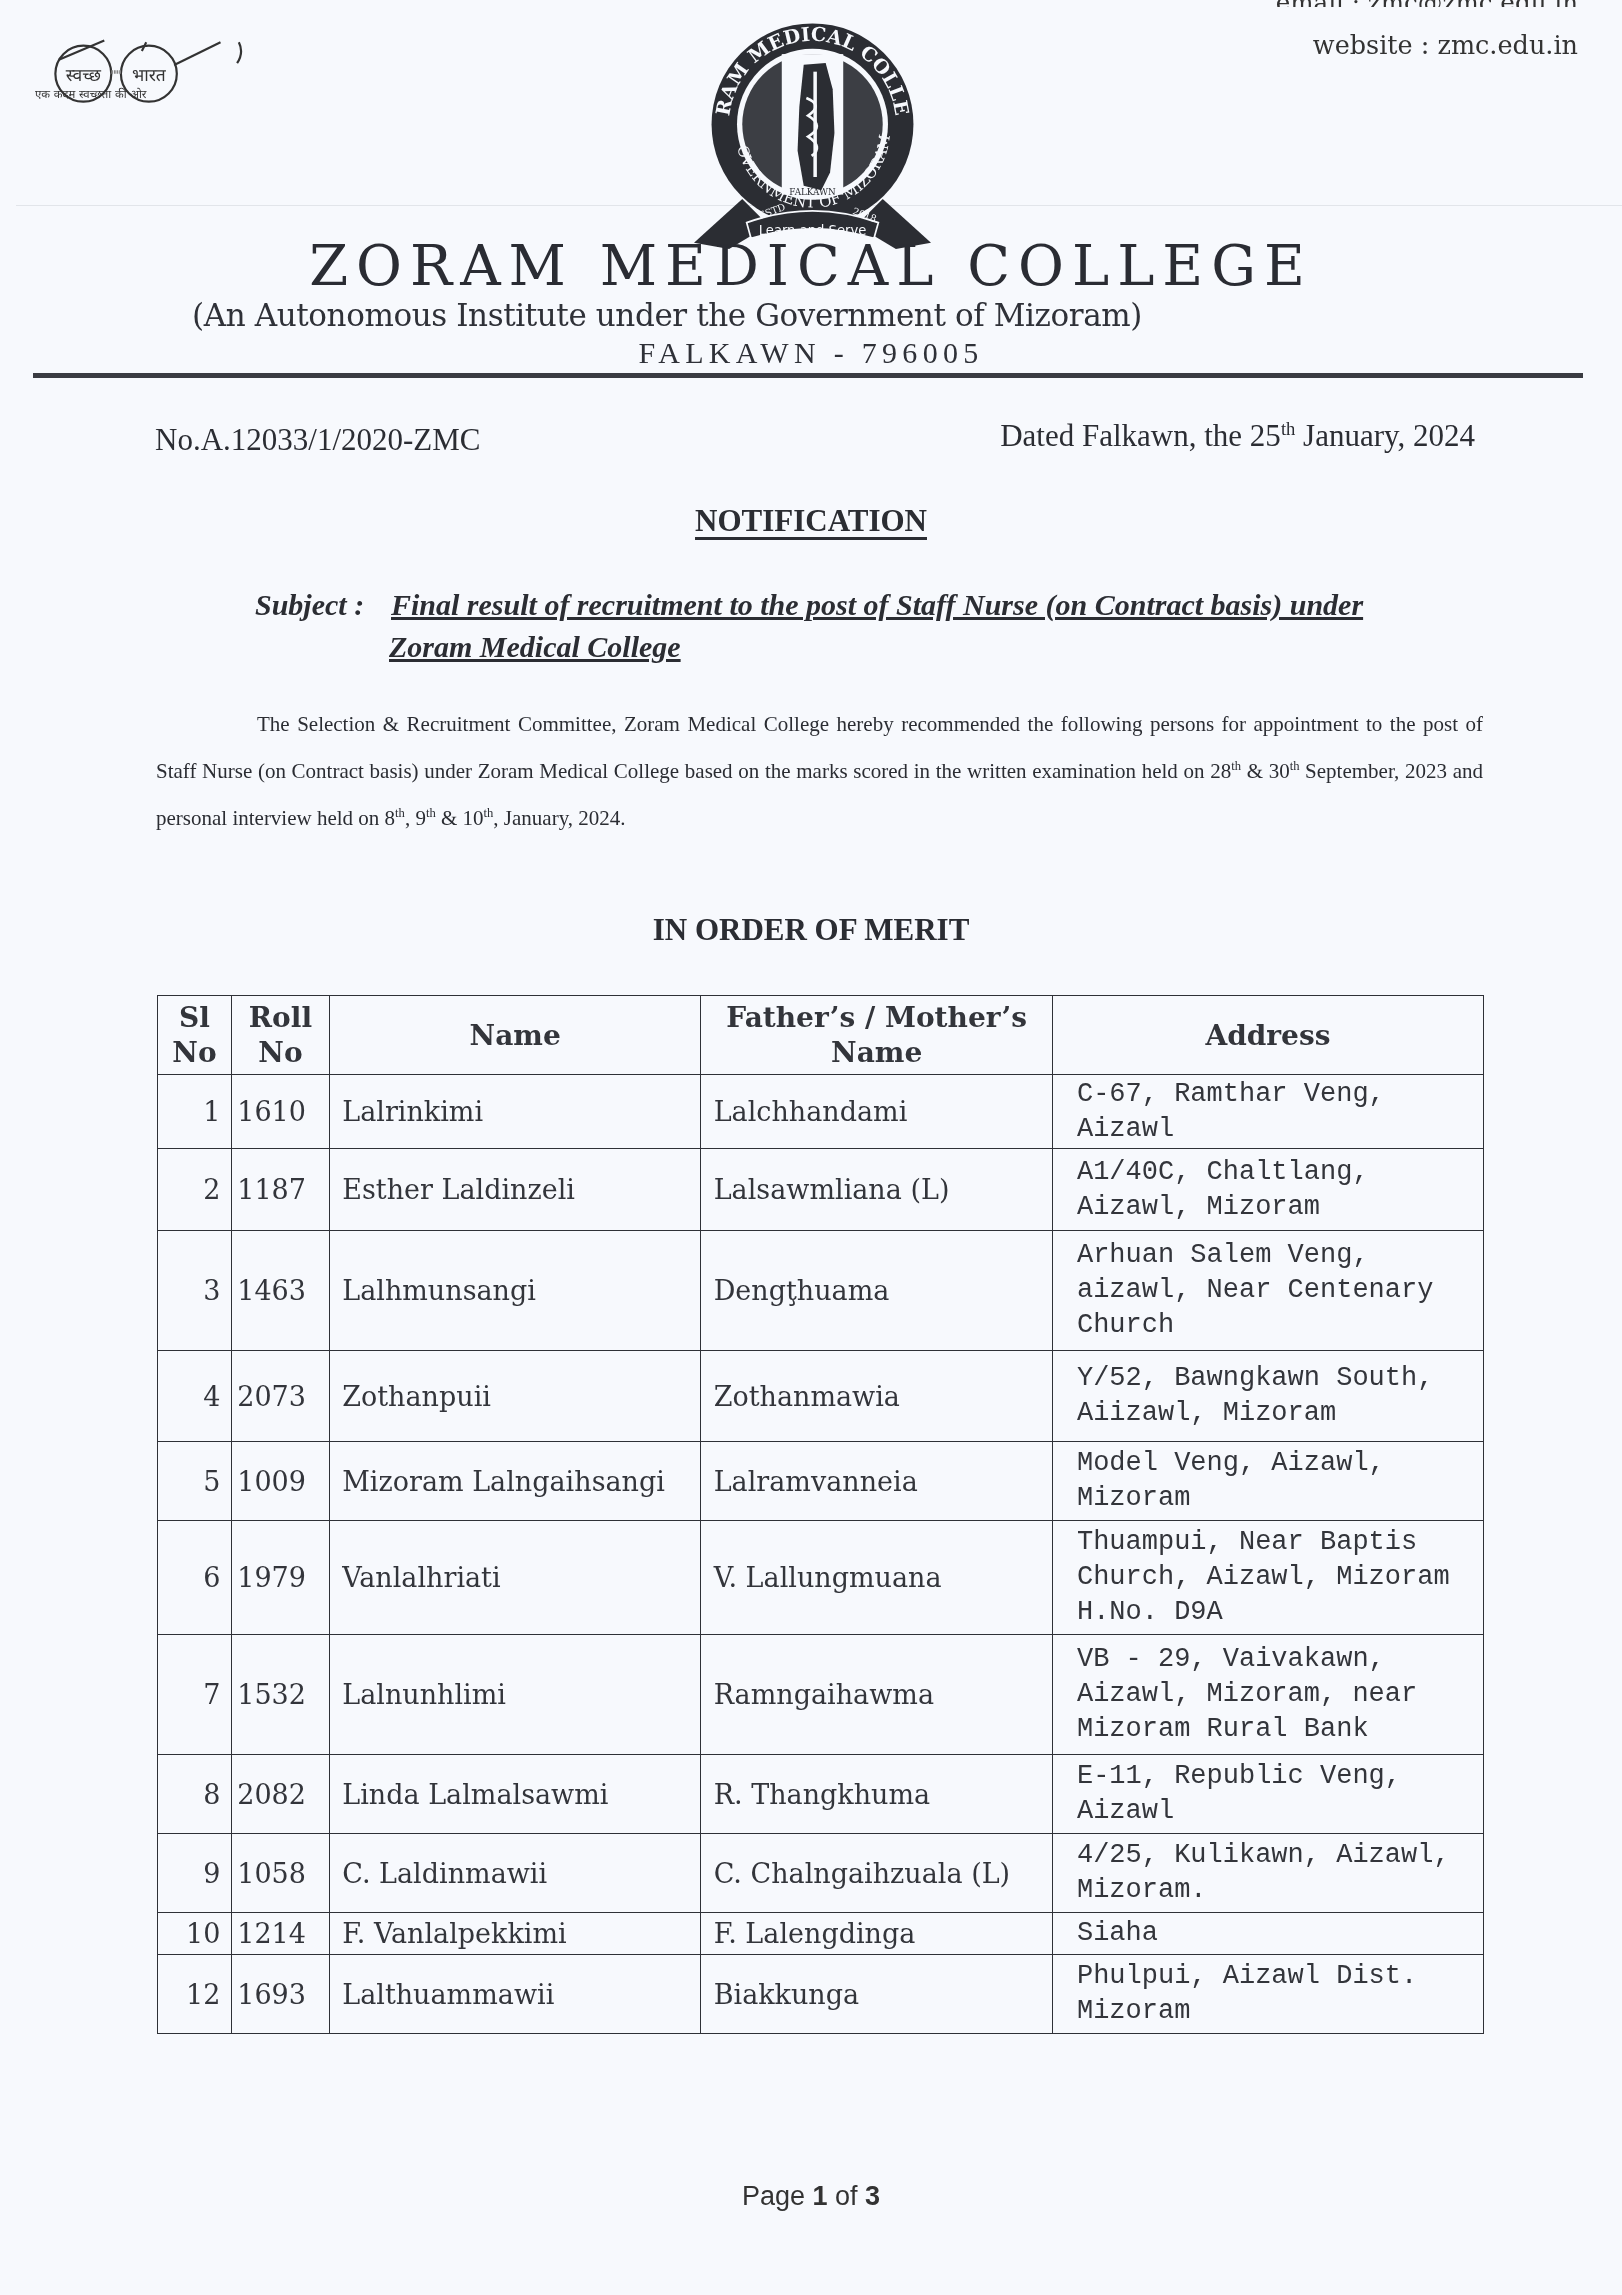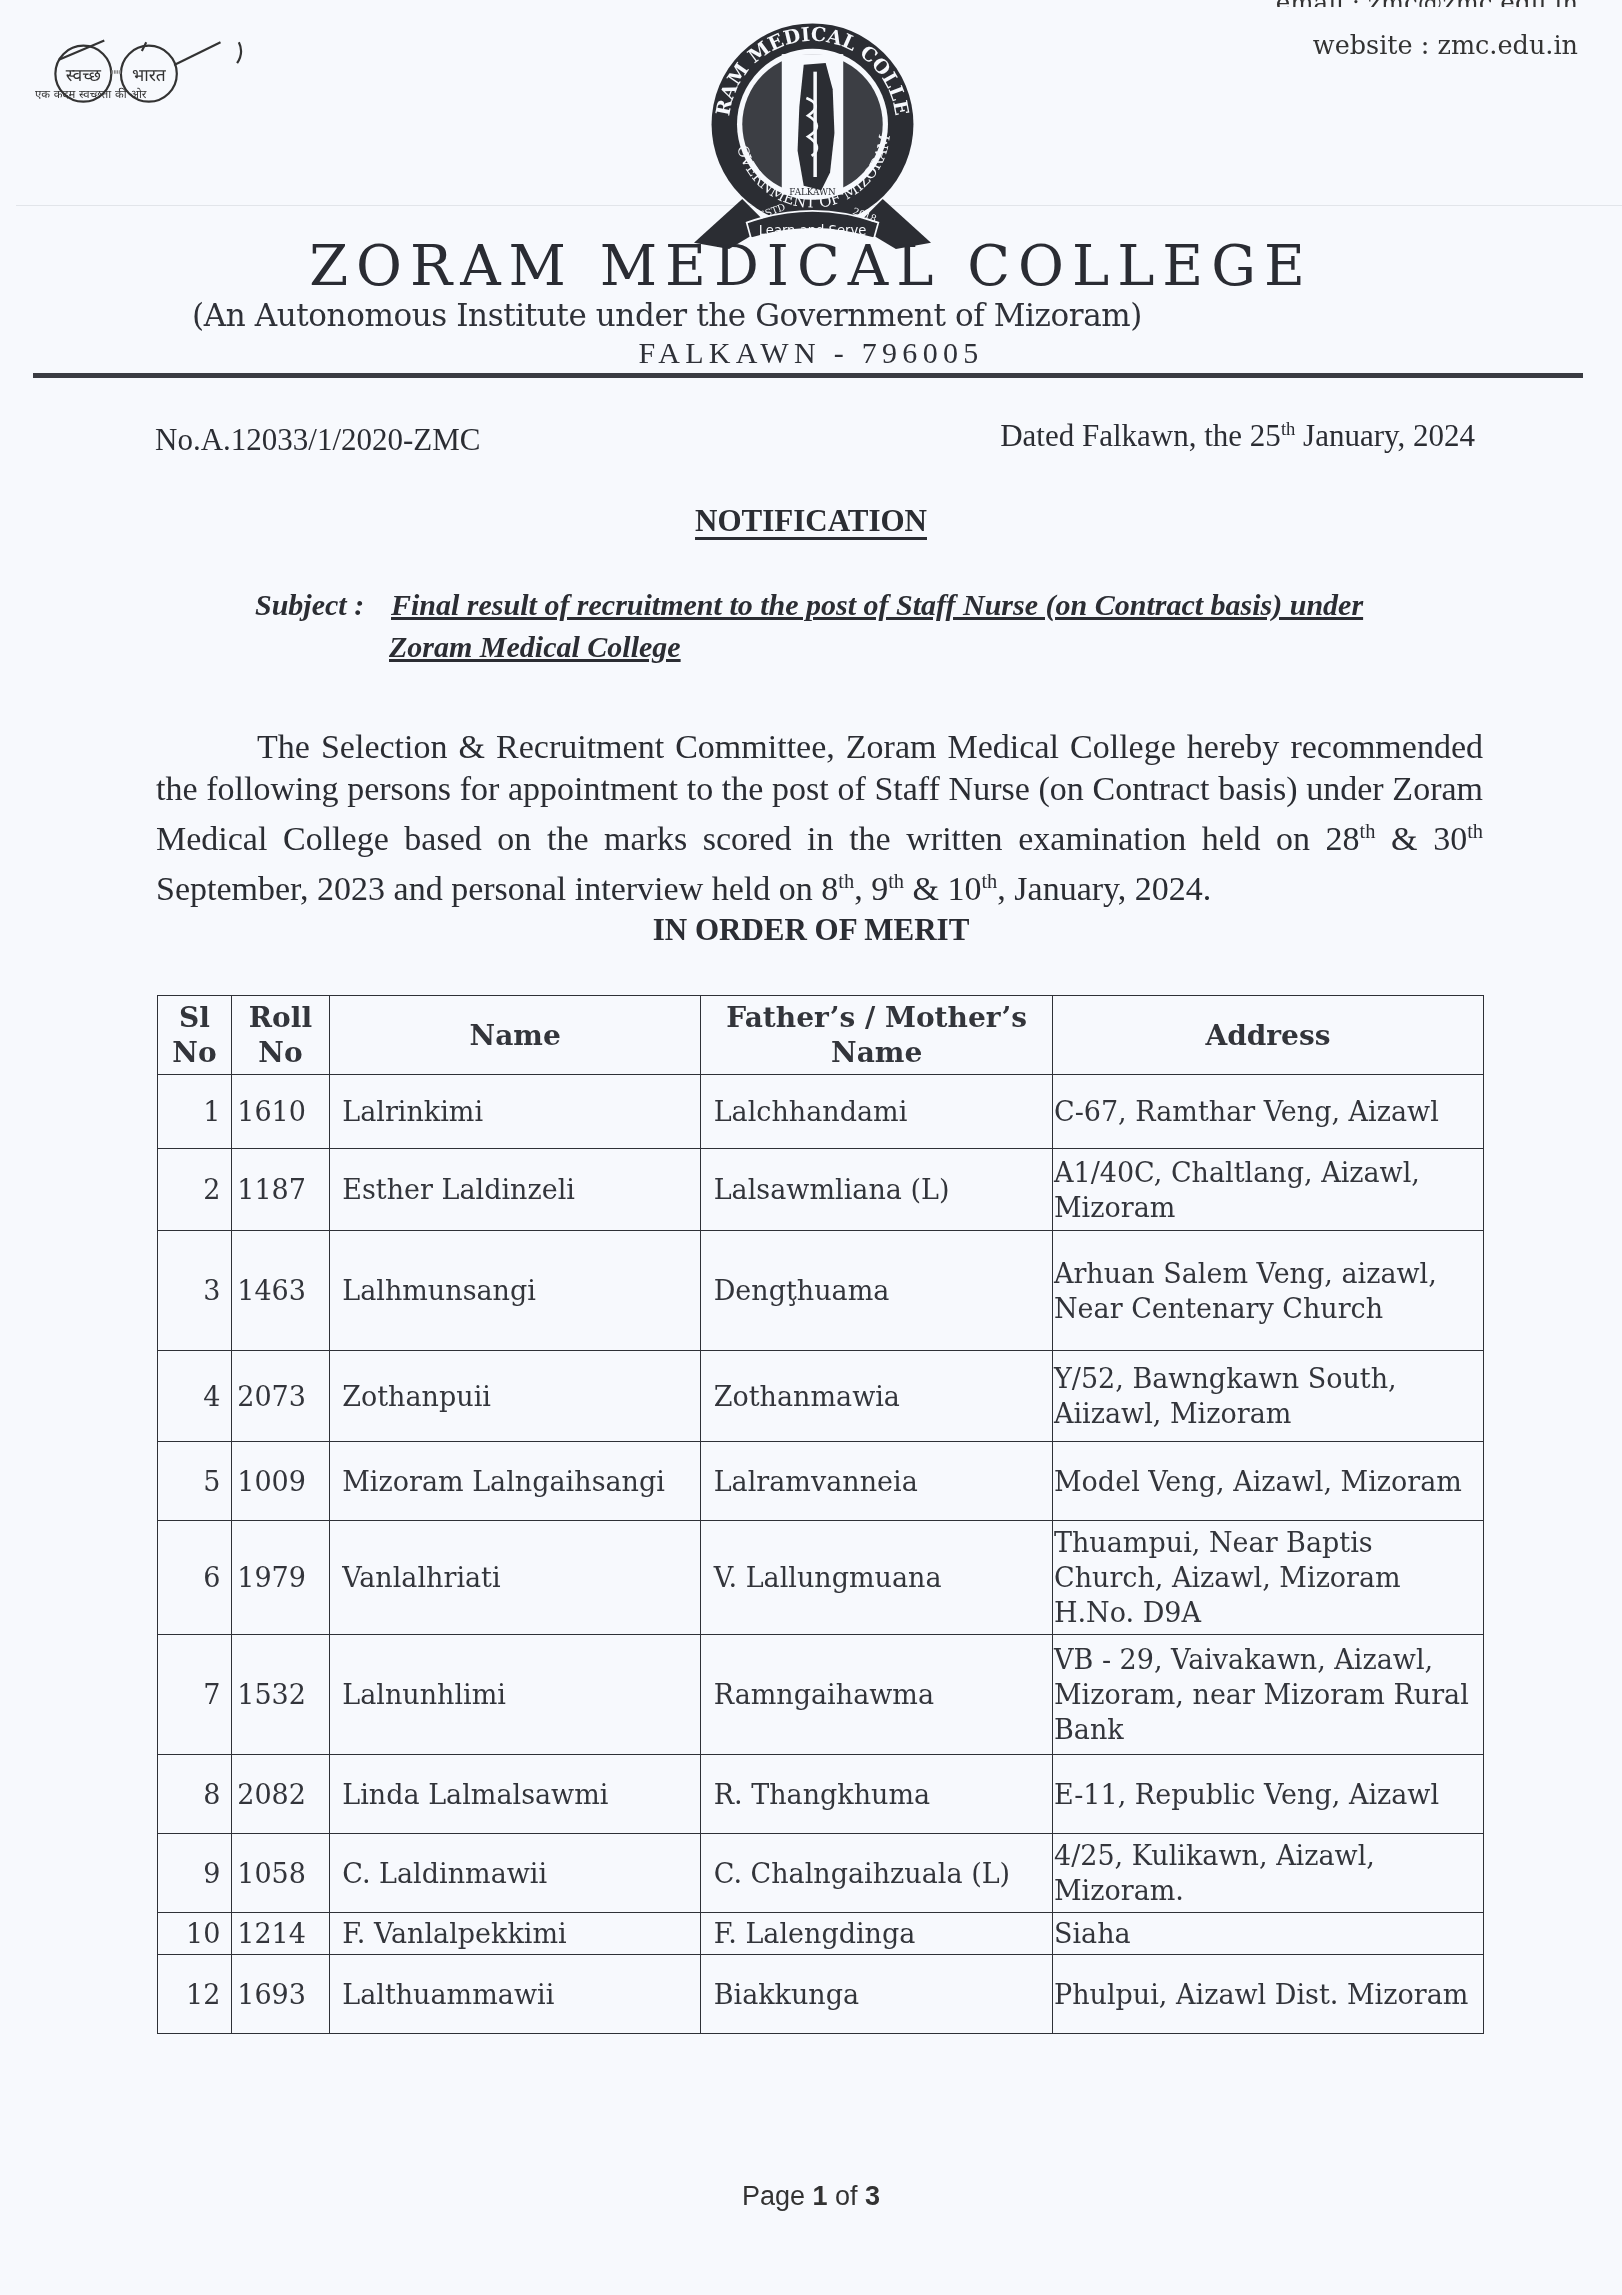--- a/index.html
+++ b/index.html
@@ -30,35 +30,35 @@
   .ref { left:155px; top:422px; font-size:31px; }
   .dated { right:147px; top:418px; font-size:31px; }
   .dated sup, .para sup { font-size:60%; }
 
   .notif-title { left:0; width:1622px; top:503px; text-align:center; font-weight:bold; font-size:31px; text-decoration:underline; text-underline-offset:6.2px; text-decoration-thickness:2.6px; }
 
   .subject { left:255px; top:584px; width:1230px; font-style:italic; font-weight:bold; font-size:30px; line-height:42px;text-decoration:underline; }
   .subject .lbl { display:inline-block; width:136px; }
   .subject .l2 { padding-left:134px; }
 
-  .para { left:156px; top:726px; width:1327px; font-size:34px; line-height:42px; text-align:justify; }
+  .para { left:156px; top:703px; width:1327px; font-size:21px; line-height:42px; text-align:justify; }
   .para .indent { display:inline-block; width:101px; }
 
   .merit { left:0; width:1622px; top:912px; text-align:center; font-weight:bold; font-size:31px; }
 
   table.merit-table {
     position:absolute; left:157px; top:995px; width:1327px;
     border-collapse:collapse; font-family:"DejaVu Serif", serif; font-size:27px; color:#33353b;
   }
   .merit-table th, .merit-table td { border:1.8px solid #2f3137; padding:0 12.3px; vertical-align:middle; }
   .merit-table th { font-weight:bold; text-align:center; line-height:35px; font-size:28px; }
   .merit-table td { line-height:35px; }
   .merit-table td.sl { text-align:right; padding-right:10.5px; }
   .merit-table td.roll { padding:0 5.3px; }
-  .merit-table td.addr { padding-left:1px; padding-right:7px; }
+  .merit-table td.addr { padding-left:24px; padding-right:7px;font-family:Liberation Mono, monospace; }
 
   .footer { left:0; width:1622px; top:2181px; text-align:center; font-family:"Liberation Sans", sans-serif; font-size:27px; color:#333; }
   .footer b { font-weight:bold; }
 </style>
 </head>
 <body>
 
 <div class="abs crease"></div>
 
 <svg class="abs swachh" viewBox="0 0 240 95">

